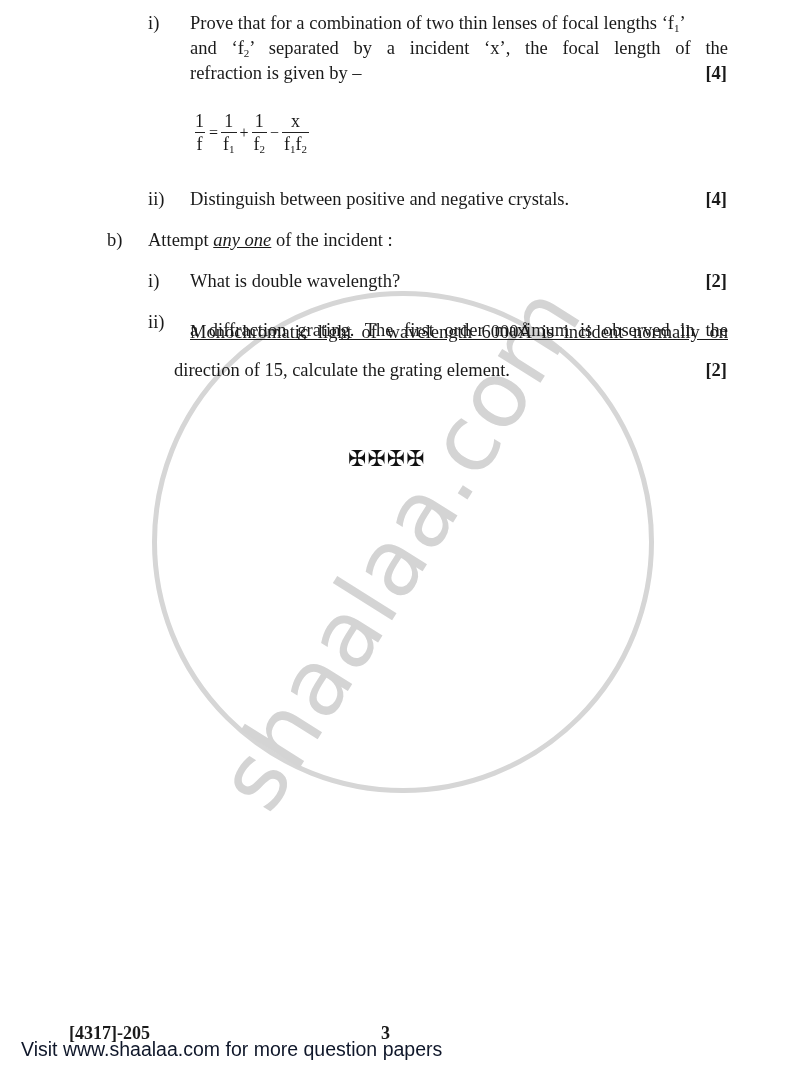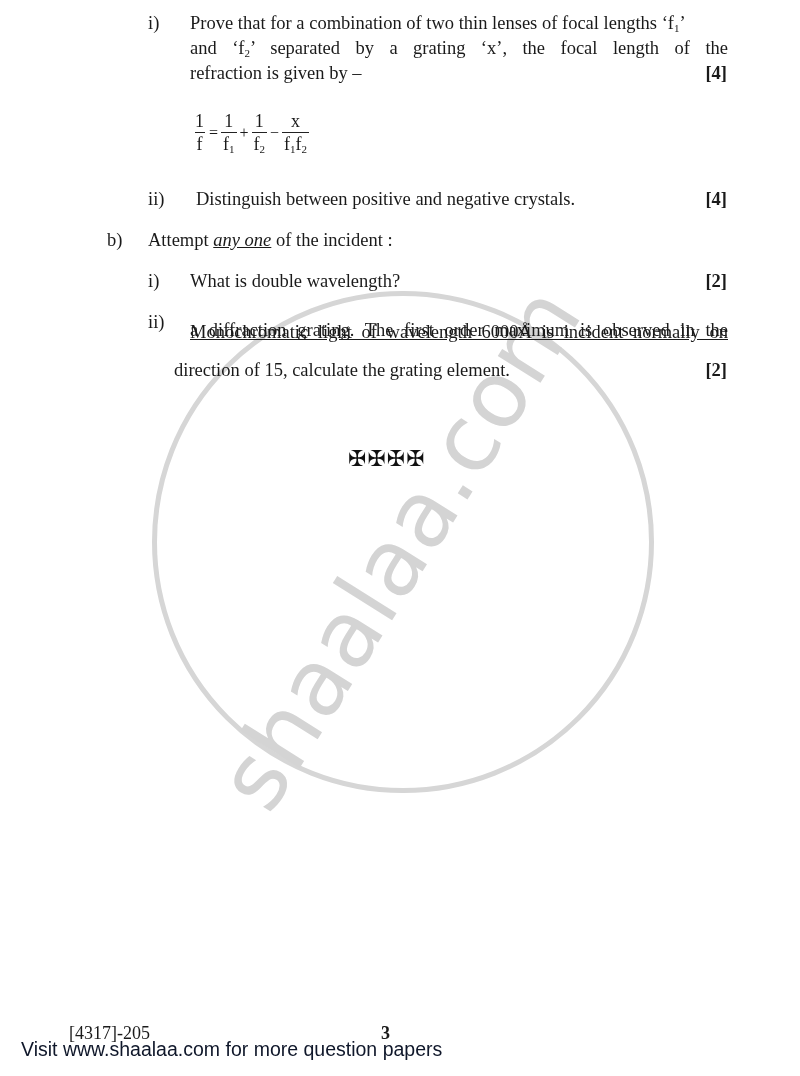--- a/index.html
+++ b/index.html
@@ -95,21 +95,21 @@
       left: 348px; top: 446px;
       font-size: 22px;
       letter-spacing: 1px;
       font-family: "DejaVu Sans", sans-serif;
       color: #111;
     }
 
     .footer-code {
       position: absolute;
       left: 69px; top: 1023px;
-      font-weight: normal;
+      font-weight: bold;
       font-size: 18px;
       line-height: 20px;
     }
     .footer-page {
       position: absolute;
       left: 381px; top: 1023px;
       font-weight: bold;
       font-size: 18px;
       line-height: 20px;
     }
@@ -129,21 +129,21 @@
 <div class="page">
 
   <div class="wm-circle"></div>
   <div class="wm-text">shaalaa.com</div>
 
   <div class="content">
 
     <div>
       <span class="num" style="left:148px; top:11px;">i)</span>
       <div class="line" style="left:190px; top:11px;"><span>Prove that for a combination of two thin lenses of focal lengths ‘f</span><sub>1</sub><span>’</span></div>
-      <div class="justify" style="top:36px;"><span>and ‘f</span><sub>2</sub><span>’ separated by a grating ‘x’, the focal length of the</span></div>
+      <div class="justify" style="top:36px;"><span>and ‘f</span><sub>2</sub><span>’ separated by a incident ‘x’, the focal length of the</span></div>
       <div class="line" style="left:190px; top:61px;">refraction is given by –</div>
       <span class="marks" style="top:61px;">[4]</span>
 
       <div class="formula">
         <span class="frac">
           <span class="n">1</span>
           <span class="d">f</span>
         </span>
         <span class="op">=</span>
         <span class="frac">
@@ -158,21 +158,21 @@
         <span class="op">−</span>
         <span class="frac">
           <span class="n">x</span>
           <span class="d"><span>f</span><sub>1</sub><span>f</span><sub>2</sub></span>
         </span>
       </div>
     </div>
 
     <div>
       <span class="num" style="left:148px; top:187px;">ii)</span>
-      <div class="line" style="left:196px; top:187px;font-family:Liberation Serif, serif;">Distinguish between positive and negative crystals.</div>
+      <div class="line" style="left:190px; top:187px;font-family:Liberation Serif, serif;">Distinguish between positive and negative crystals.</div>
       <span class="marks" style="top:187px;">[4]</span>
     </div>
 
     <div>
       <span class="num" style="left:107px; top:228px;">b)</span>
       <div class="line" style="left:148px; top:228px;"><span>Attempt </span><u>any one</u><span> of the incident :</span></div>
     </div>
 
     <div>
       <span class="num" style="left:148px; top:269px;">i)</span>

